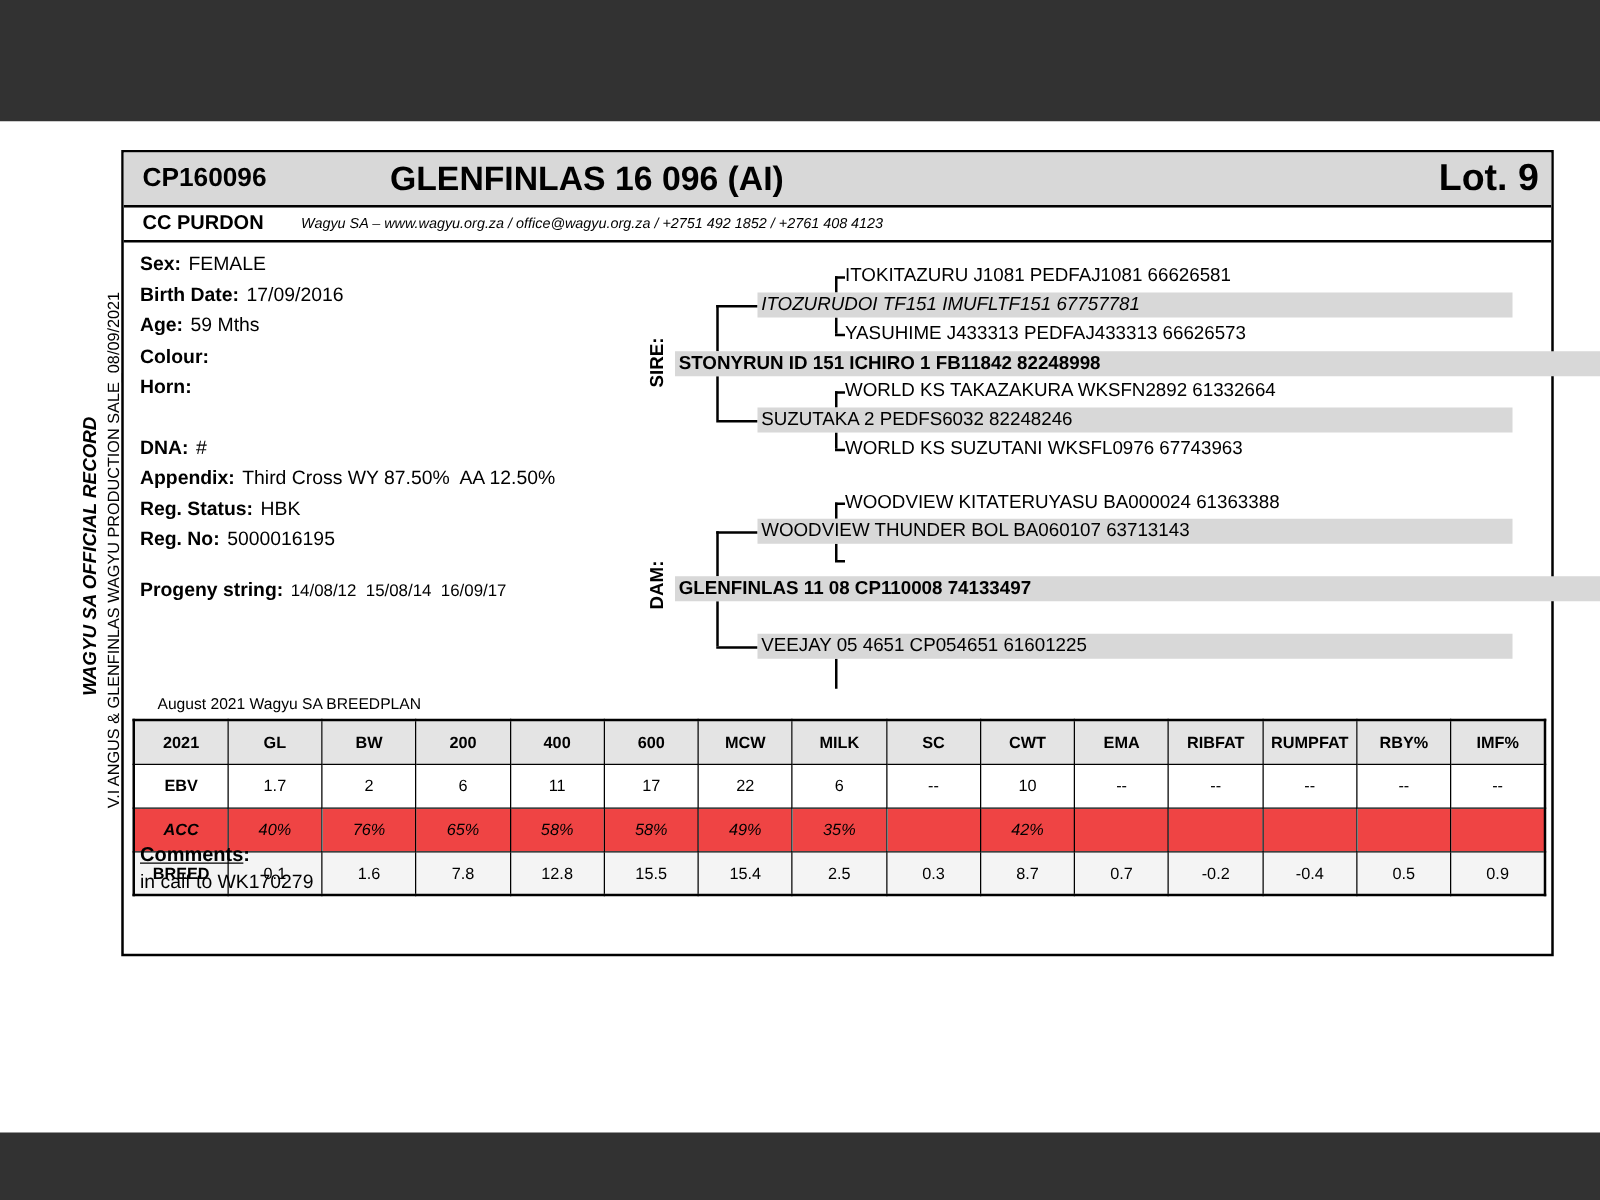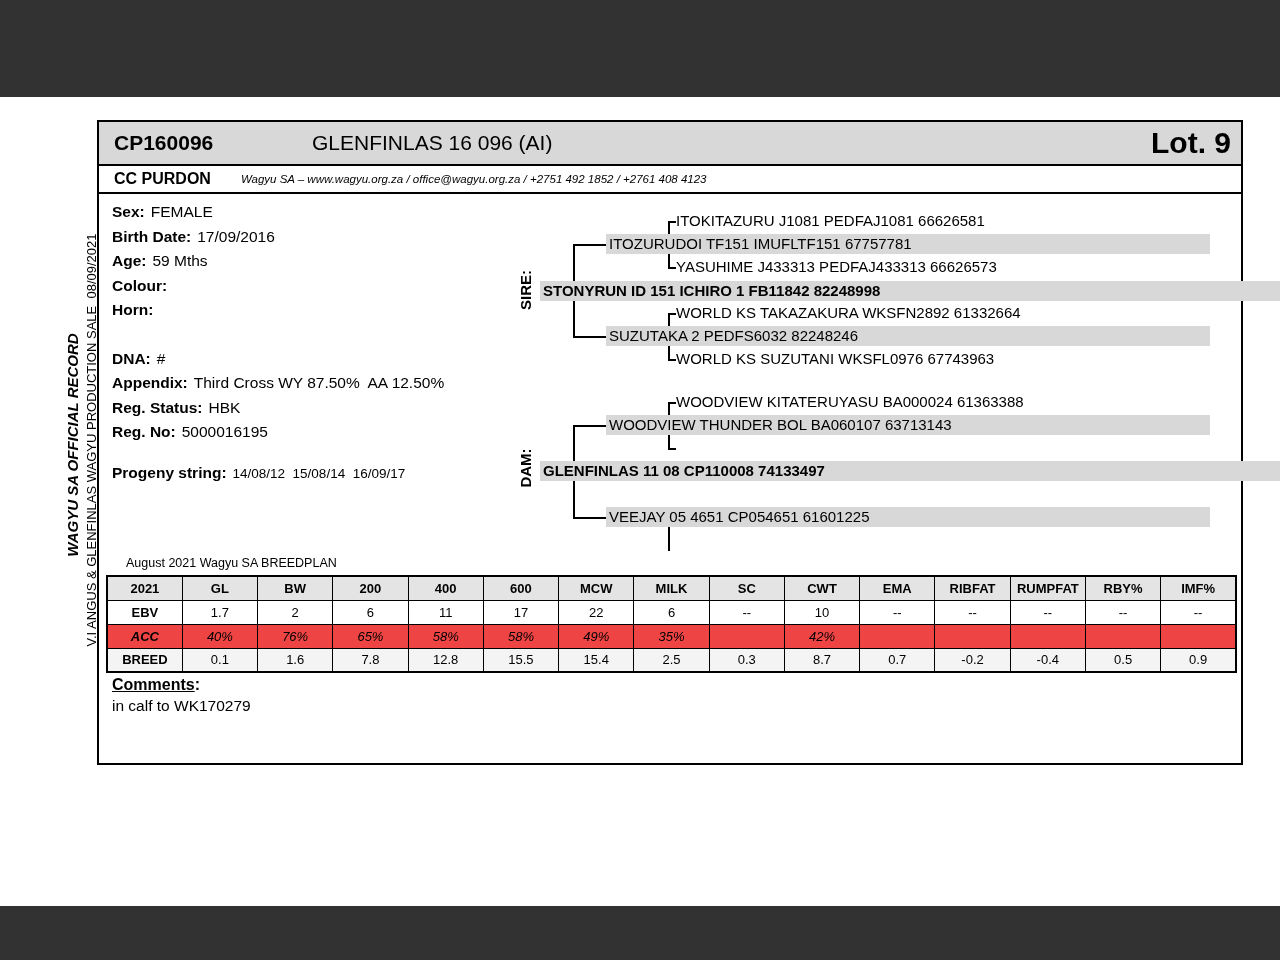--- a/index.html
+++ b/index.html
@@ -15,21 +15,21 @@
            font-weight:700; font-style:italic; font-size:15px; white-space:nowrap; }
   .side2 { position:absolute; left:91px; top:440px;
            transform:translate(-50%,-50%) rotate(-90deg);
            font-size:13px; white-space:nowrap; }
 
   .main-box { position:absolute; left:97px; top:120px; width:1146px; height:645px;
               border:2px solid #000; background:#fff; }
   .header-bar { height:44px; background:#d8d8d8; border-bottom:2px solid #000;
                 display:flex; align-items:center; padding:0 10px 0 15px; }
   .reg-id { font-weight:700; font-size:21px; width:198px; }
-  .animal-name { font-weight:400; font-size:21px; }
+  .animal-name { font-weight:700; font-size:27px; }
   .lot { font-weight:700; font-size:30px; margin-left:auto; }
   .sub-header { height:28px; border-bottom:2px solid #000;
                 display:flex; align-items:center; padding:0 15px; }
   .breeder { font-weight:700; font-size:16px; }
   .contact { font-style:italic; font-size:11.5px; margin-left:30px; }
 
   .details { position:absolute; left:112px; top:200px; width:430px; font-size:15.5px; }
   .dline { height:24.5px; line-height:24.5px; white-space:nowrap; }
   .dlabel { font-weight:700; margin-right:6px; }
   .dvalue { white-space:pre; }
@@ -43,21 +43,21 @@
   .prow.l3 { left:676px; }
   .prow.l2 { left:606px; width:604px; background:#d8d8d8; padding-left:3px; }
   .prow.l1 { left:540px; width:800px; background:#d8d8d8; font-weight:700; padding-left:3px; }
   .vl { position:absolute; width:2px; background:#000; }
   .hln { position:absolute; height:2px; background:#000; }
 
   .bp-caption { position:absolute; left:110px; top:556px; font-size:12.5px;margin-left:16px; }
   .bp-table { position:absolute; left:106px; top:575px; width:1131px;
               border-collapse:collapse; table-layout:fixed; font-size:13px;
               border:2px solid #000; }
-  .bp-table th, .bp-table td { border:1px solid #000; height:24px; text-align:center;
+  .bp-table th, .bp-table td { border:1px solid #000; height:35px; text-align:center;
                                padding:0; overflow:hidden; }
   .bp-table thead th { background:#e4e4e4; font-weight:700; }
   .bp-table td.rlabel { font-weight:700; }
   .bp-table tr.acc-row td { font-style:italic; background:#ef4444; }
   .bp-table tr.breed-row td { background:#f4f4f4; }
 
   .comments { position:absolute; left:112px; top:676px; font-size:16px; }
   .c-label { font-weight:700; text-decoration:underline; }
   .c-colon { font-weight:700; }
   .c-text { font-size:15.5px; margin-top:3px; }
@@ -124,21 +124,21 @@
   <div class="vl" style="left:573px; top:481px; height:36px;"></div>
   <div class="hln" style="left:573px; top:425px; width:33px;"></div>
   <div class="hln" style="left:573px; top:517px; width:33px;"></div>
   <div class="vl" style="left:668px; top:402px; height:13px;"></div>
   <div class="vl" style="left:668px; top:435px; height:13px;"></div>
   <div class="hln" style="left:668px; top:402px; width:8px;"></div>
   <div class="hln" style="left:668px; top:448px; width:8px;"></div>
   <div class="vl" style="left:668px; top:527px; height:24px;"></div>
 
   <div class="prow l3" style="top:211px;">ITOKITAZURU J1081 PEDFAJ1081 66626581</div>
-  <div class="prow l2" style="top:234px;">ITOZURUDOI TF151 IMUFLTF151 67757781</div>
+  <div class="prow l2" style="top:234px;font-style:italic;">ITOZURUDOI TF151 IMUFLTF151 67757781</div>
   <div class="prow l3" style="top:257px;">YASUHIME J433313 PEDFAJ433313 66626573</div>
   <div class="prow l1" style="top:281px;">STONYRUN ID 151 ICHIRO 1 FB11842 82248998</div>
   <div class="prow l3" style="top:303px;">WORLD KS TAKAZAKURA WKSFN2892 61332664</div>
   <div class="prow l2" style="top:326px;">SUZUTAKA 2 PEDFS6032 82248246</div>
   <div class="prow l3" style="top:349px;">WORLD KS SUZUTANI WKSFL0976 67743963</div>
 
   <div class="prow l3" style="top:392px;">WOODVIEW KITATERUYASU BA000024 61363388</div>
   <div class="prow l2" style="top:415px;">WOODVIEW THUNDER BOL BA060107 63713143</div>
   <div class="prow l1" style="top:461px;">GLENFINLAS 11 08 CP110008 74133497</div>
   <div class="prow l2" style="top:507px;">VEEJAY 05 4651 CP054651 61601225</div>

